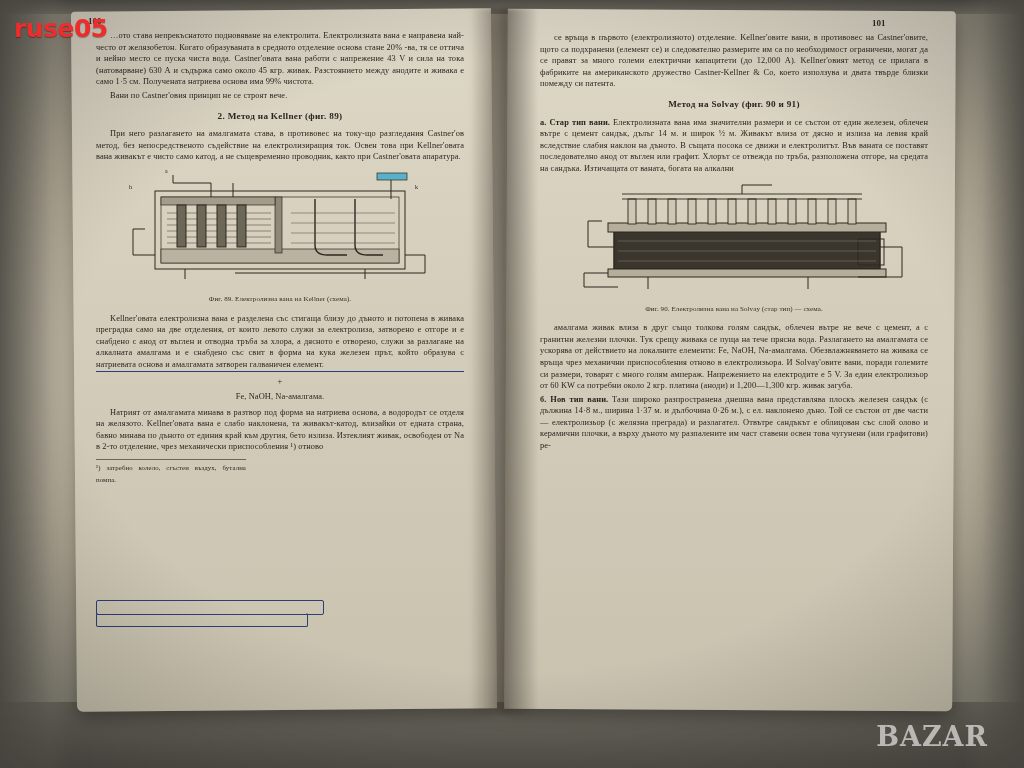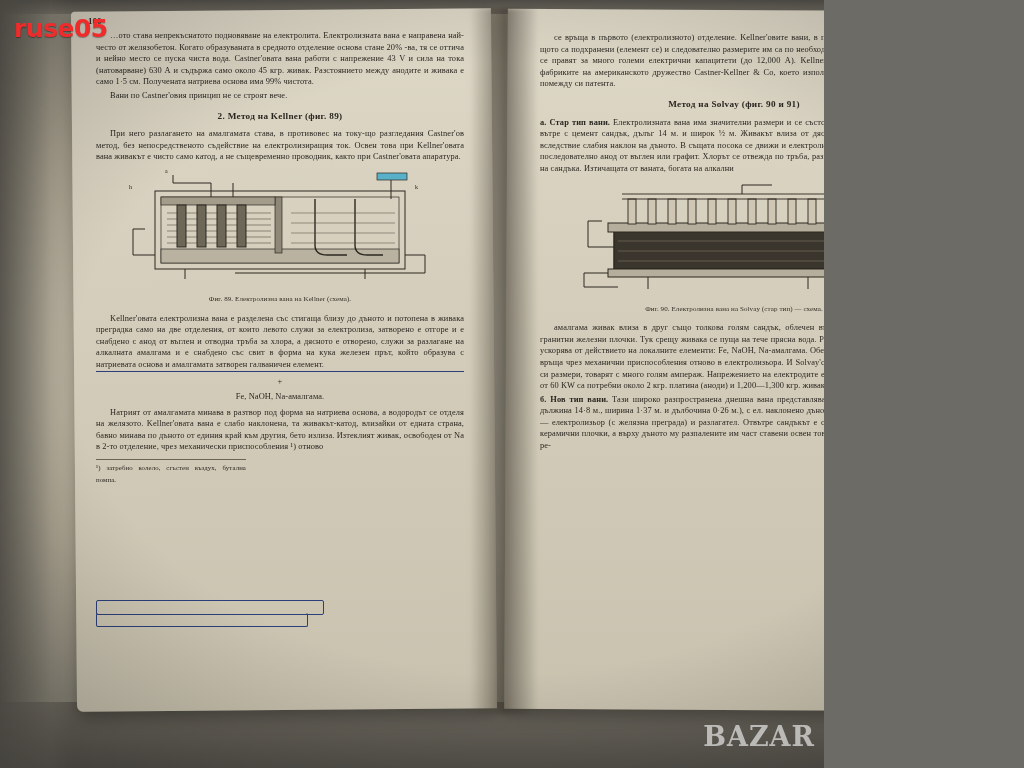--- a/index.html
+++ b/index.html
@@ -2,21 +2,21 @@
 <html><head>
 <meta charset="utf-8">
 <style>
   html, body {
     margin: 0;
     padding: 0;
     background: #6d6b66;
   }
   #page {
     position: relative;
-    width: 824px;
+    width: 1024px;
     height: 768px;
     overflow: hidden;
     background: #8a8780;
     font-family: "Liberation Serif", serif;
   }
   
   .book {
     position: absolute;
     left: 0; top: 0;
     width: 1024px;
@@ -134,21 +134,21 @@
     left: 14px; top: 14px;
     font-family: "DejaVu Sans", sans-serif;
     font-size: 25px;
     font-weight: bold;
     color: #ef2b2b;
     letter-spacing: -0.5px;
     text-shadow: 0 1px 1px rgba(0,0,0,0.35);
   }
   .wm-bazar {
     position: absolute;
-    right: 9px; bottom: 16px;
+    right: 36px; bottom: 16px;
     font-family: "DejaVu Serif", serif;
     font-size: 27px;
     font-weight: bold;
     color: rgba(250,250,250,0.62);
     letter-spacing: 1px;
   }
   
   .vignette {
     position: absolute; left:0; top:0; width:1024px; height:768px;
     background: radial-gradient(ellipse 78% 72% at 50% 48%, rgba(0,0,0,0) 55%, rgba(0,0,0,0.28) 100%);

